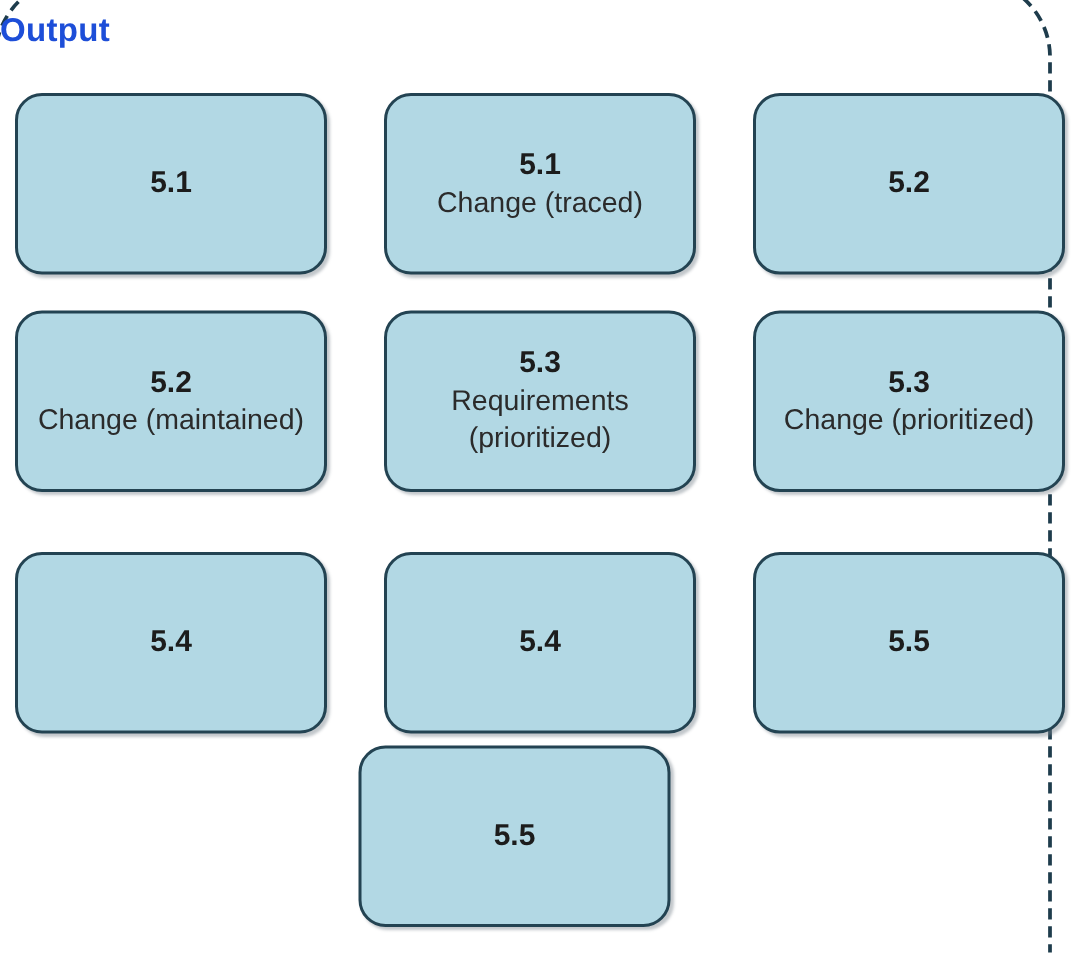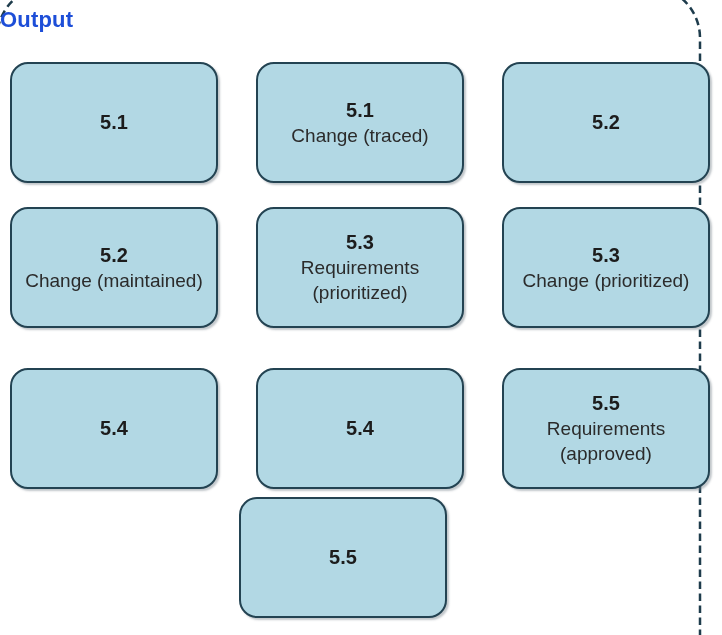--- a/index.html
+++ b/index.html
@@ -107,21 +107,20 @@
 
   <div class="row row-3">
     <div class="box">
       <div class="box-number">5.4</div>
     </div>
     <div class="box">
       <div class="box-number">5.4</div>
     </div>
     <div class="box">
       <div class="box-number">5.5</div>
-      <div class="box-label">Requirements (approved)</div>
     </div>
   </div>
 
   <div class="row row-4">
     <div class="box">
       <div class="box-number">5.5</div>
     </div>
   </div>
 
 </div>

